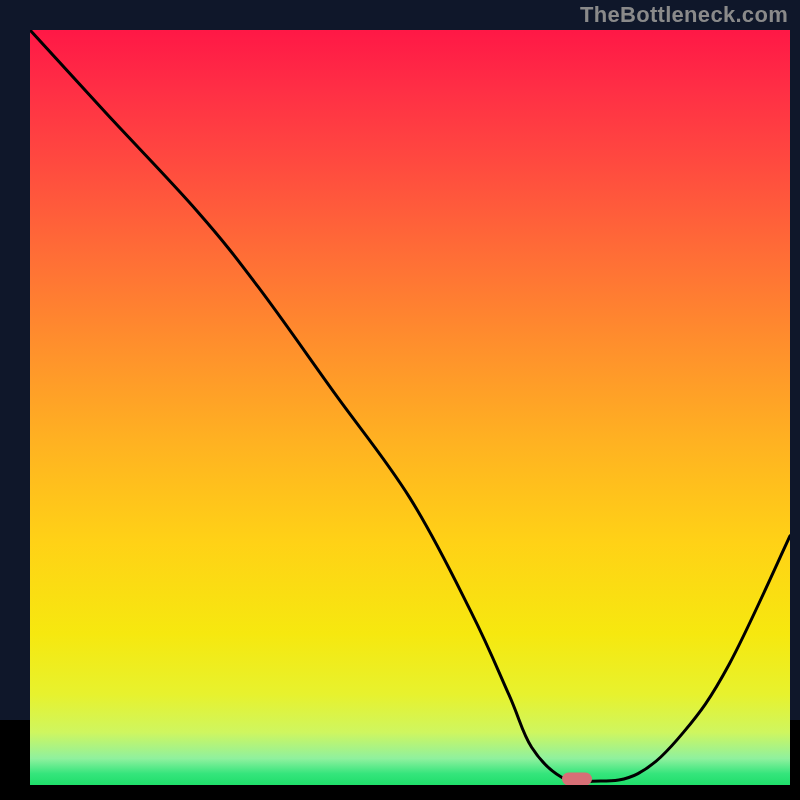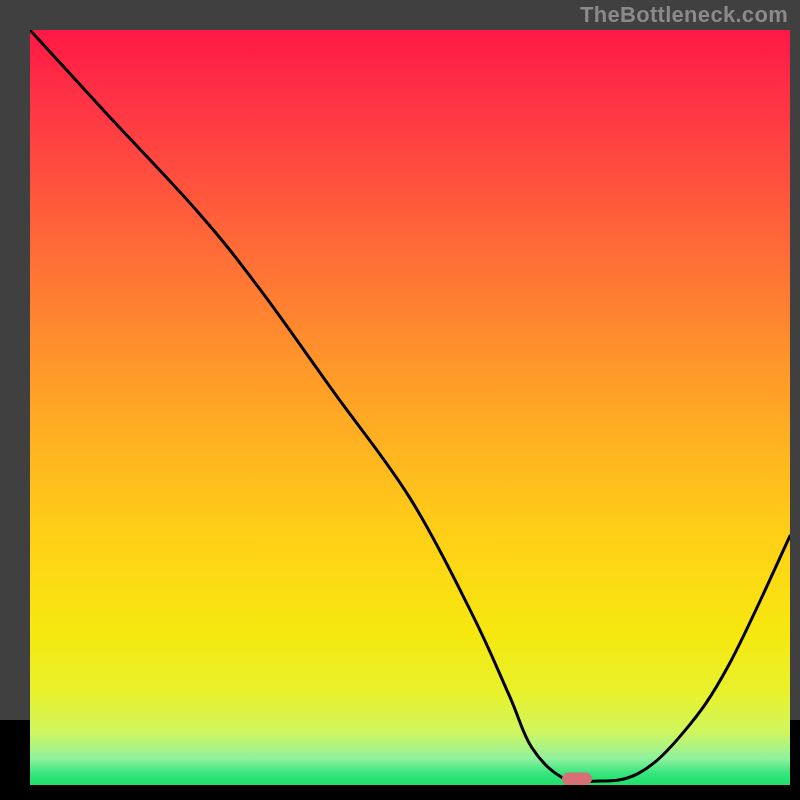--- a/index.html
+++ b/index.html
@@ -9,21 +9,21 @@
     height: 800px;
     background: #000000;
     overflow: hidden;
   }
   .frame {
     position: absolute;
     left: 0;
     top: 0;
     width: 800px;
     height: 720px;
-    background: #404040;
+    background: #0f172a;
   }
   .watermark {
     position: absolute;
     top: 2px;
     right: 12px;
     font-family: Arial, Helvetica, sans-serif;
     font-size: 22px;
     font-weight: 600;
     color: #8a8a8a;
     letter-spacing: 0.3px;

